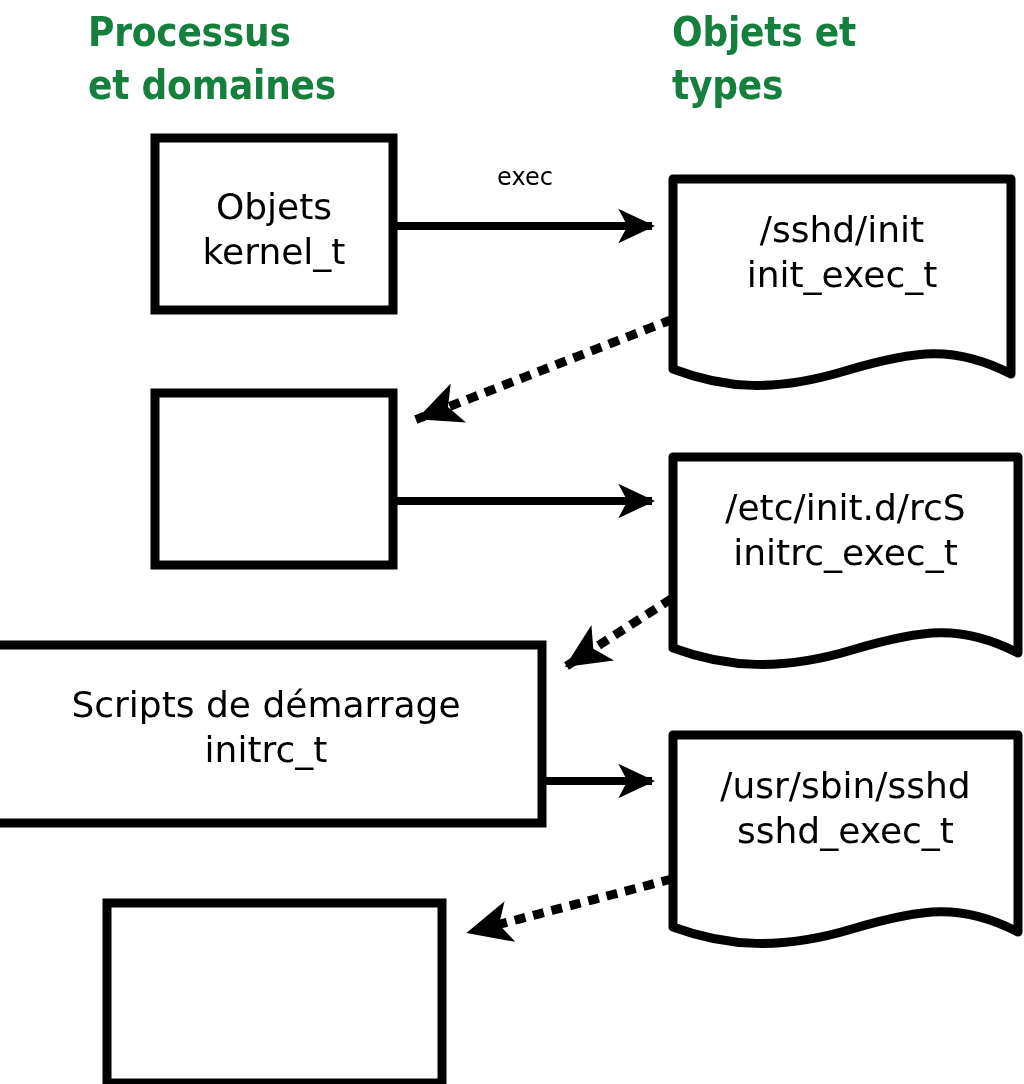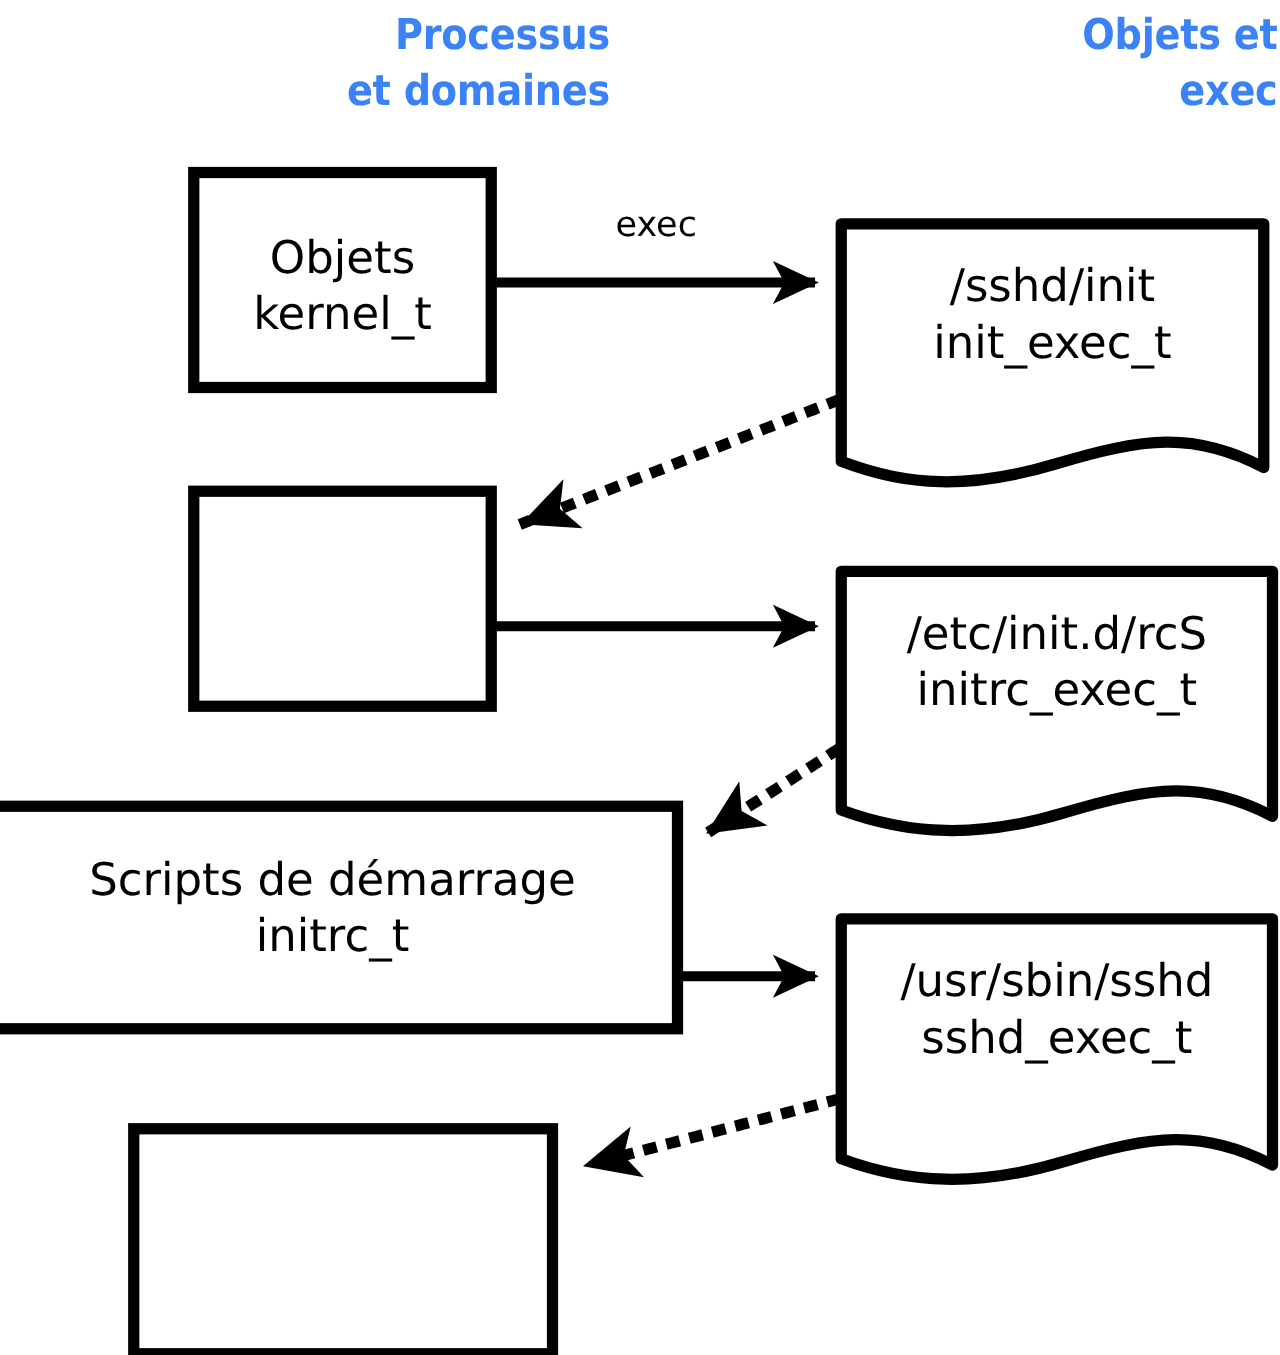--- a/index.html
+++ b/index.html
@@ -19,59 +19,59 @@
     position: absolute;
     left: 0;
     top: 0;
     width: 1024px;
     height: 1084px;
   }
   .col-title {
     position: absolute;
     font-family: "DejaVu Sans Condensed", "DejaVu Sans", sans-serif;
     font-weight: bold;
-    font-size: 34px;
+    font-size: 40px;
     line-height: 1.32;
-    text-align: right;
-    color: #3b82f6;
+    text-align: left;
+    color: #15803d;
     white-space: pre-line;
     letter-spacing: -0.2px;
   }
   #title-processes { left: 88px; top: 6px; width: 400px; }
   #title-objects   { left: 672px; top: 6px; width: 350px; }
 
   .node-label {
     position: absolute;
     text-align: center;
     color: #000000;
     font-family: "DejaVu Sans", sans-serif;
     font-size: 36px;
     line-height: 1.26;
     white-space: pre-line;
     pointer-events: none;
   }
   .edge-label {
     position: absolute;
     color: #000000;
     font-family: "DejaVu Sans", sans-serif;
-    font-size: 28px;
+    font-size: 24px;
     text-align: center;
     white-space: nowrap;
   }
 </style>
 </head>
 <body>
 
 <div id="canvas">
 
   <div class="col-title" id="title-processes">Processus
 et domaines</div>
 
   <div class="col-title" id="title-objects">Objets et
-exec</div>
+types</div>
 
   <svg class="layer" viewBox="0 0 1024 1084">
     <defs>
       <marker id="arrowSolid" viewBox="0 0 12 12" refX="11" refY="6" markerWidth="4.6" markerHeight="4.6" orient="auto-start-reverse">
         <path d="M 0 0.4 L 12 6 L 0 11.6 L 3 6 Z" fill="#000000"></path>
       </marker>
       <marker id="arrowDot" viewBox="0 0 12 12" refX="11" refY="6" markerWidth="5.0" markerHeight="5.0" orient="auto-start-reverse">
         <path d="M 0 0.4 L 12 6 L 0 11.6 L 3 6 Z" fill="#000000"></path>
       </marker>
     </defs>

